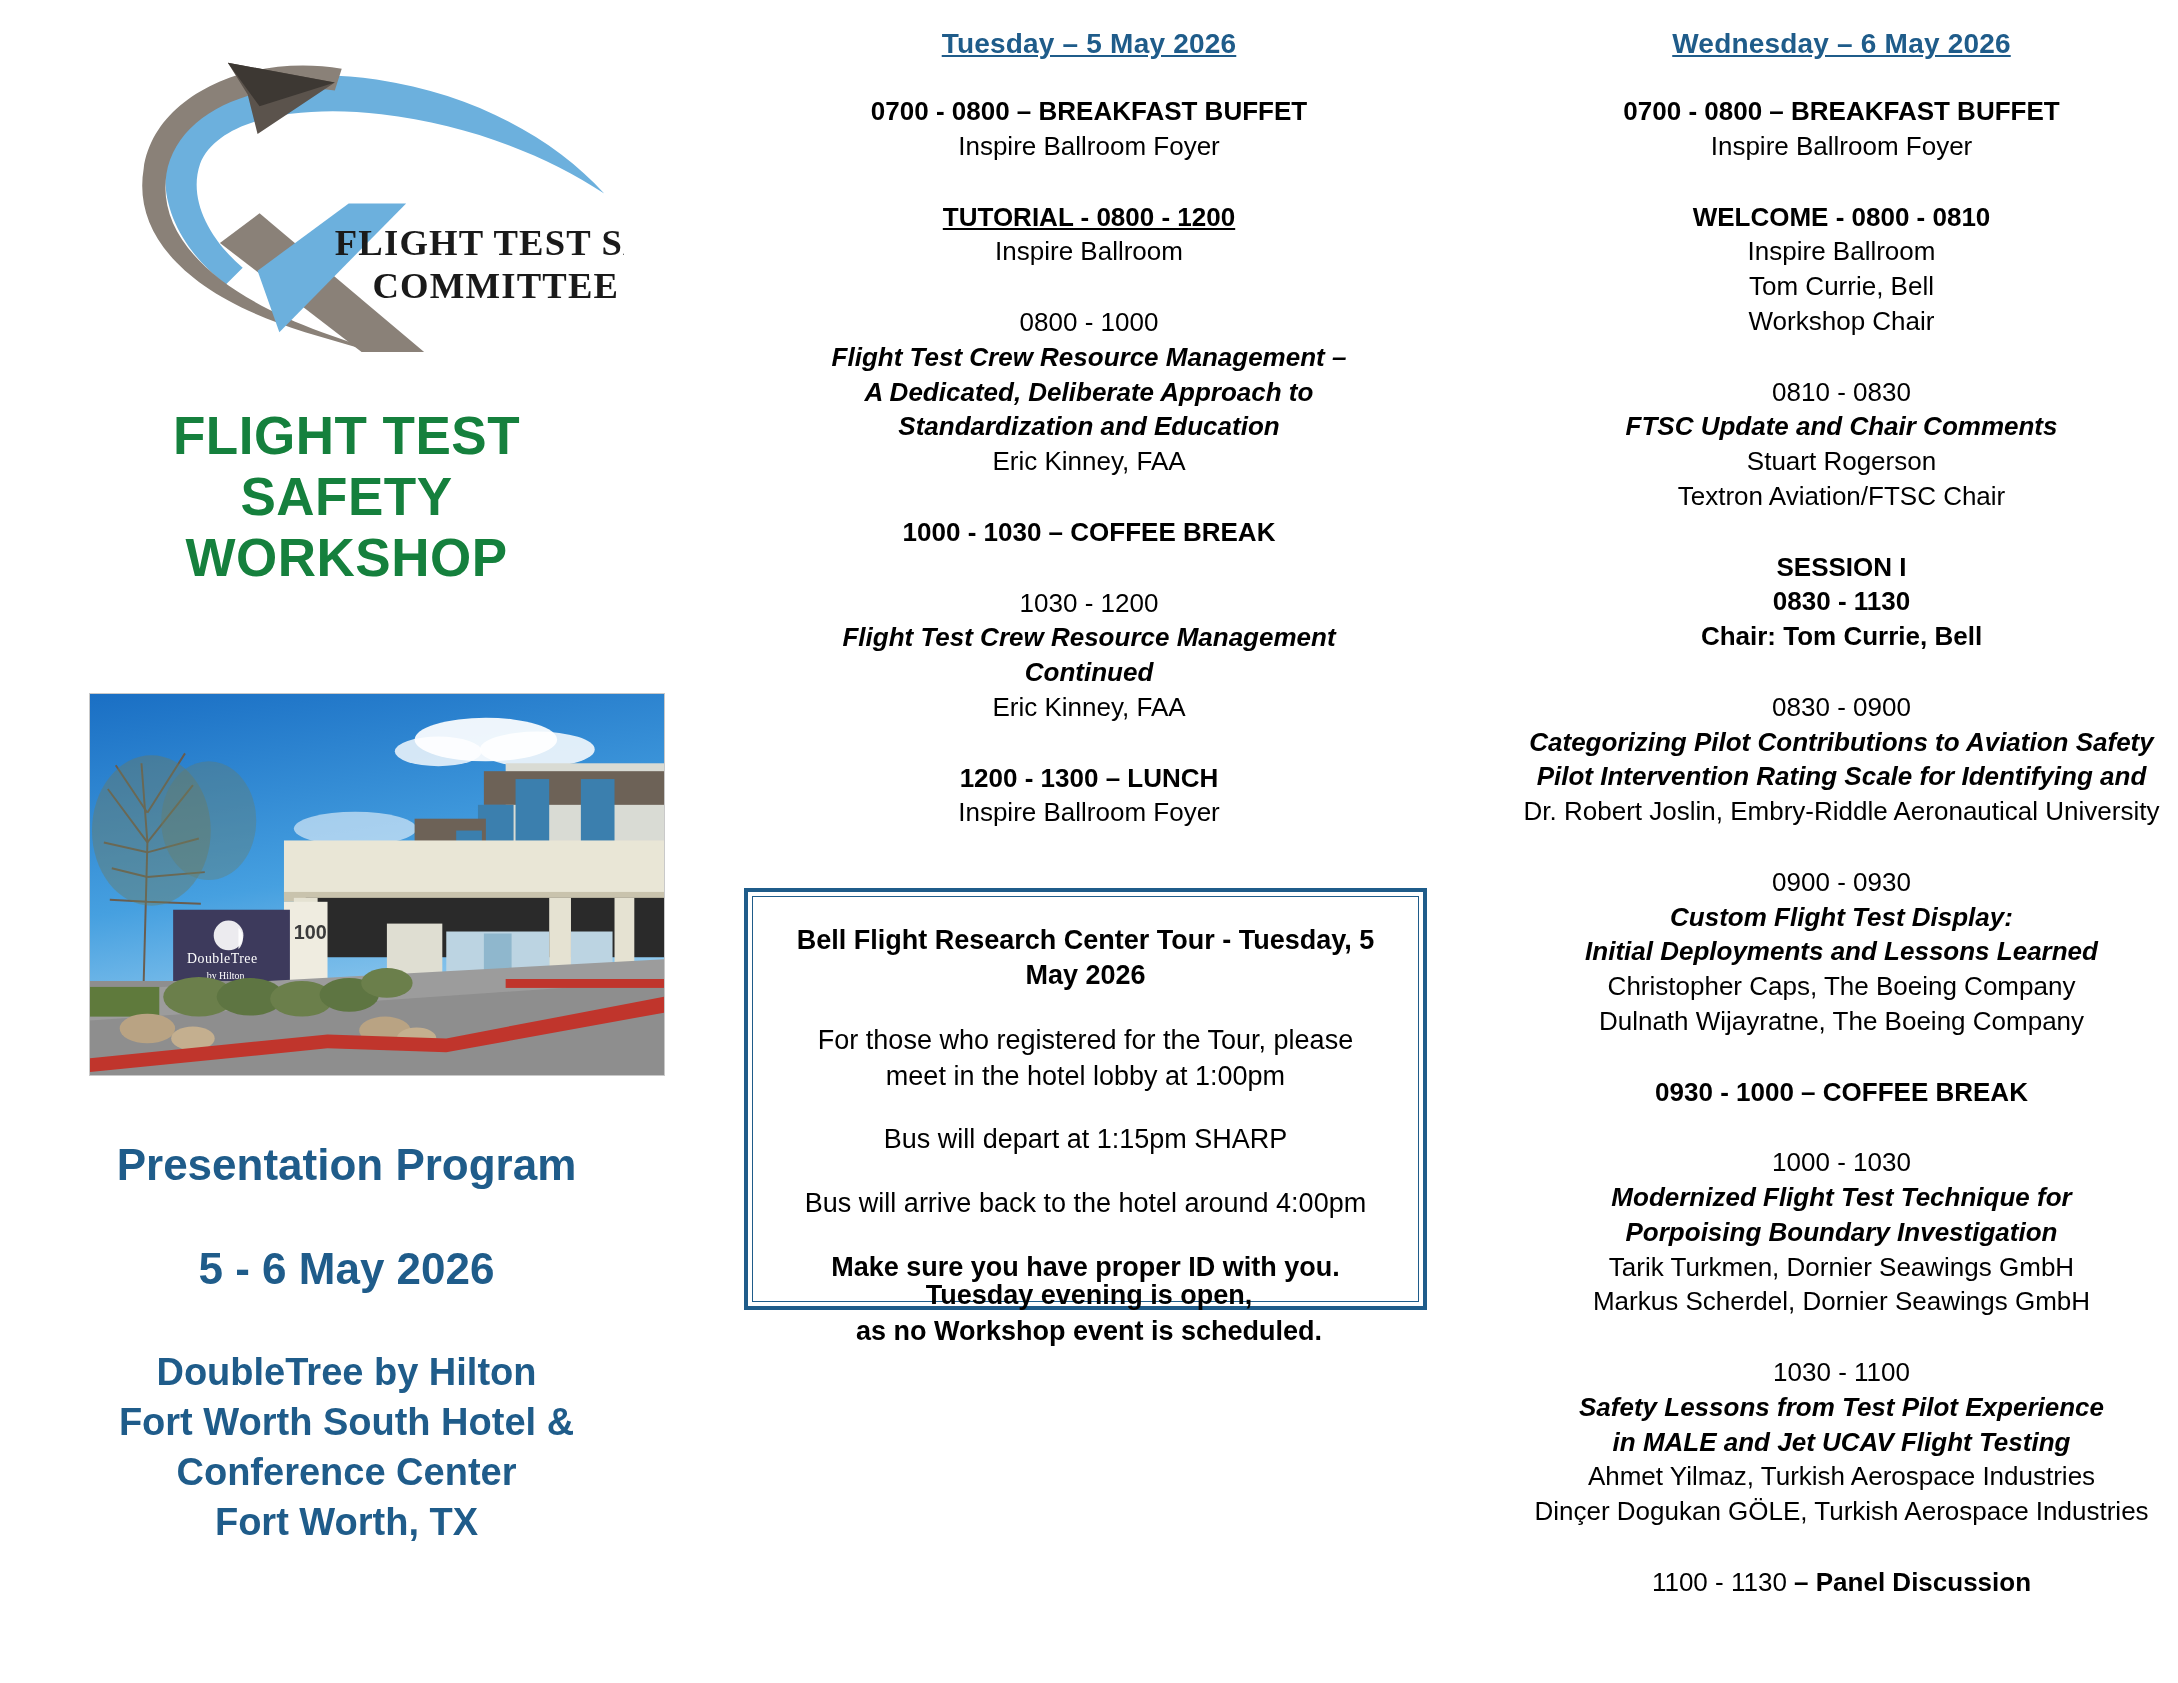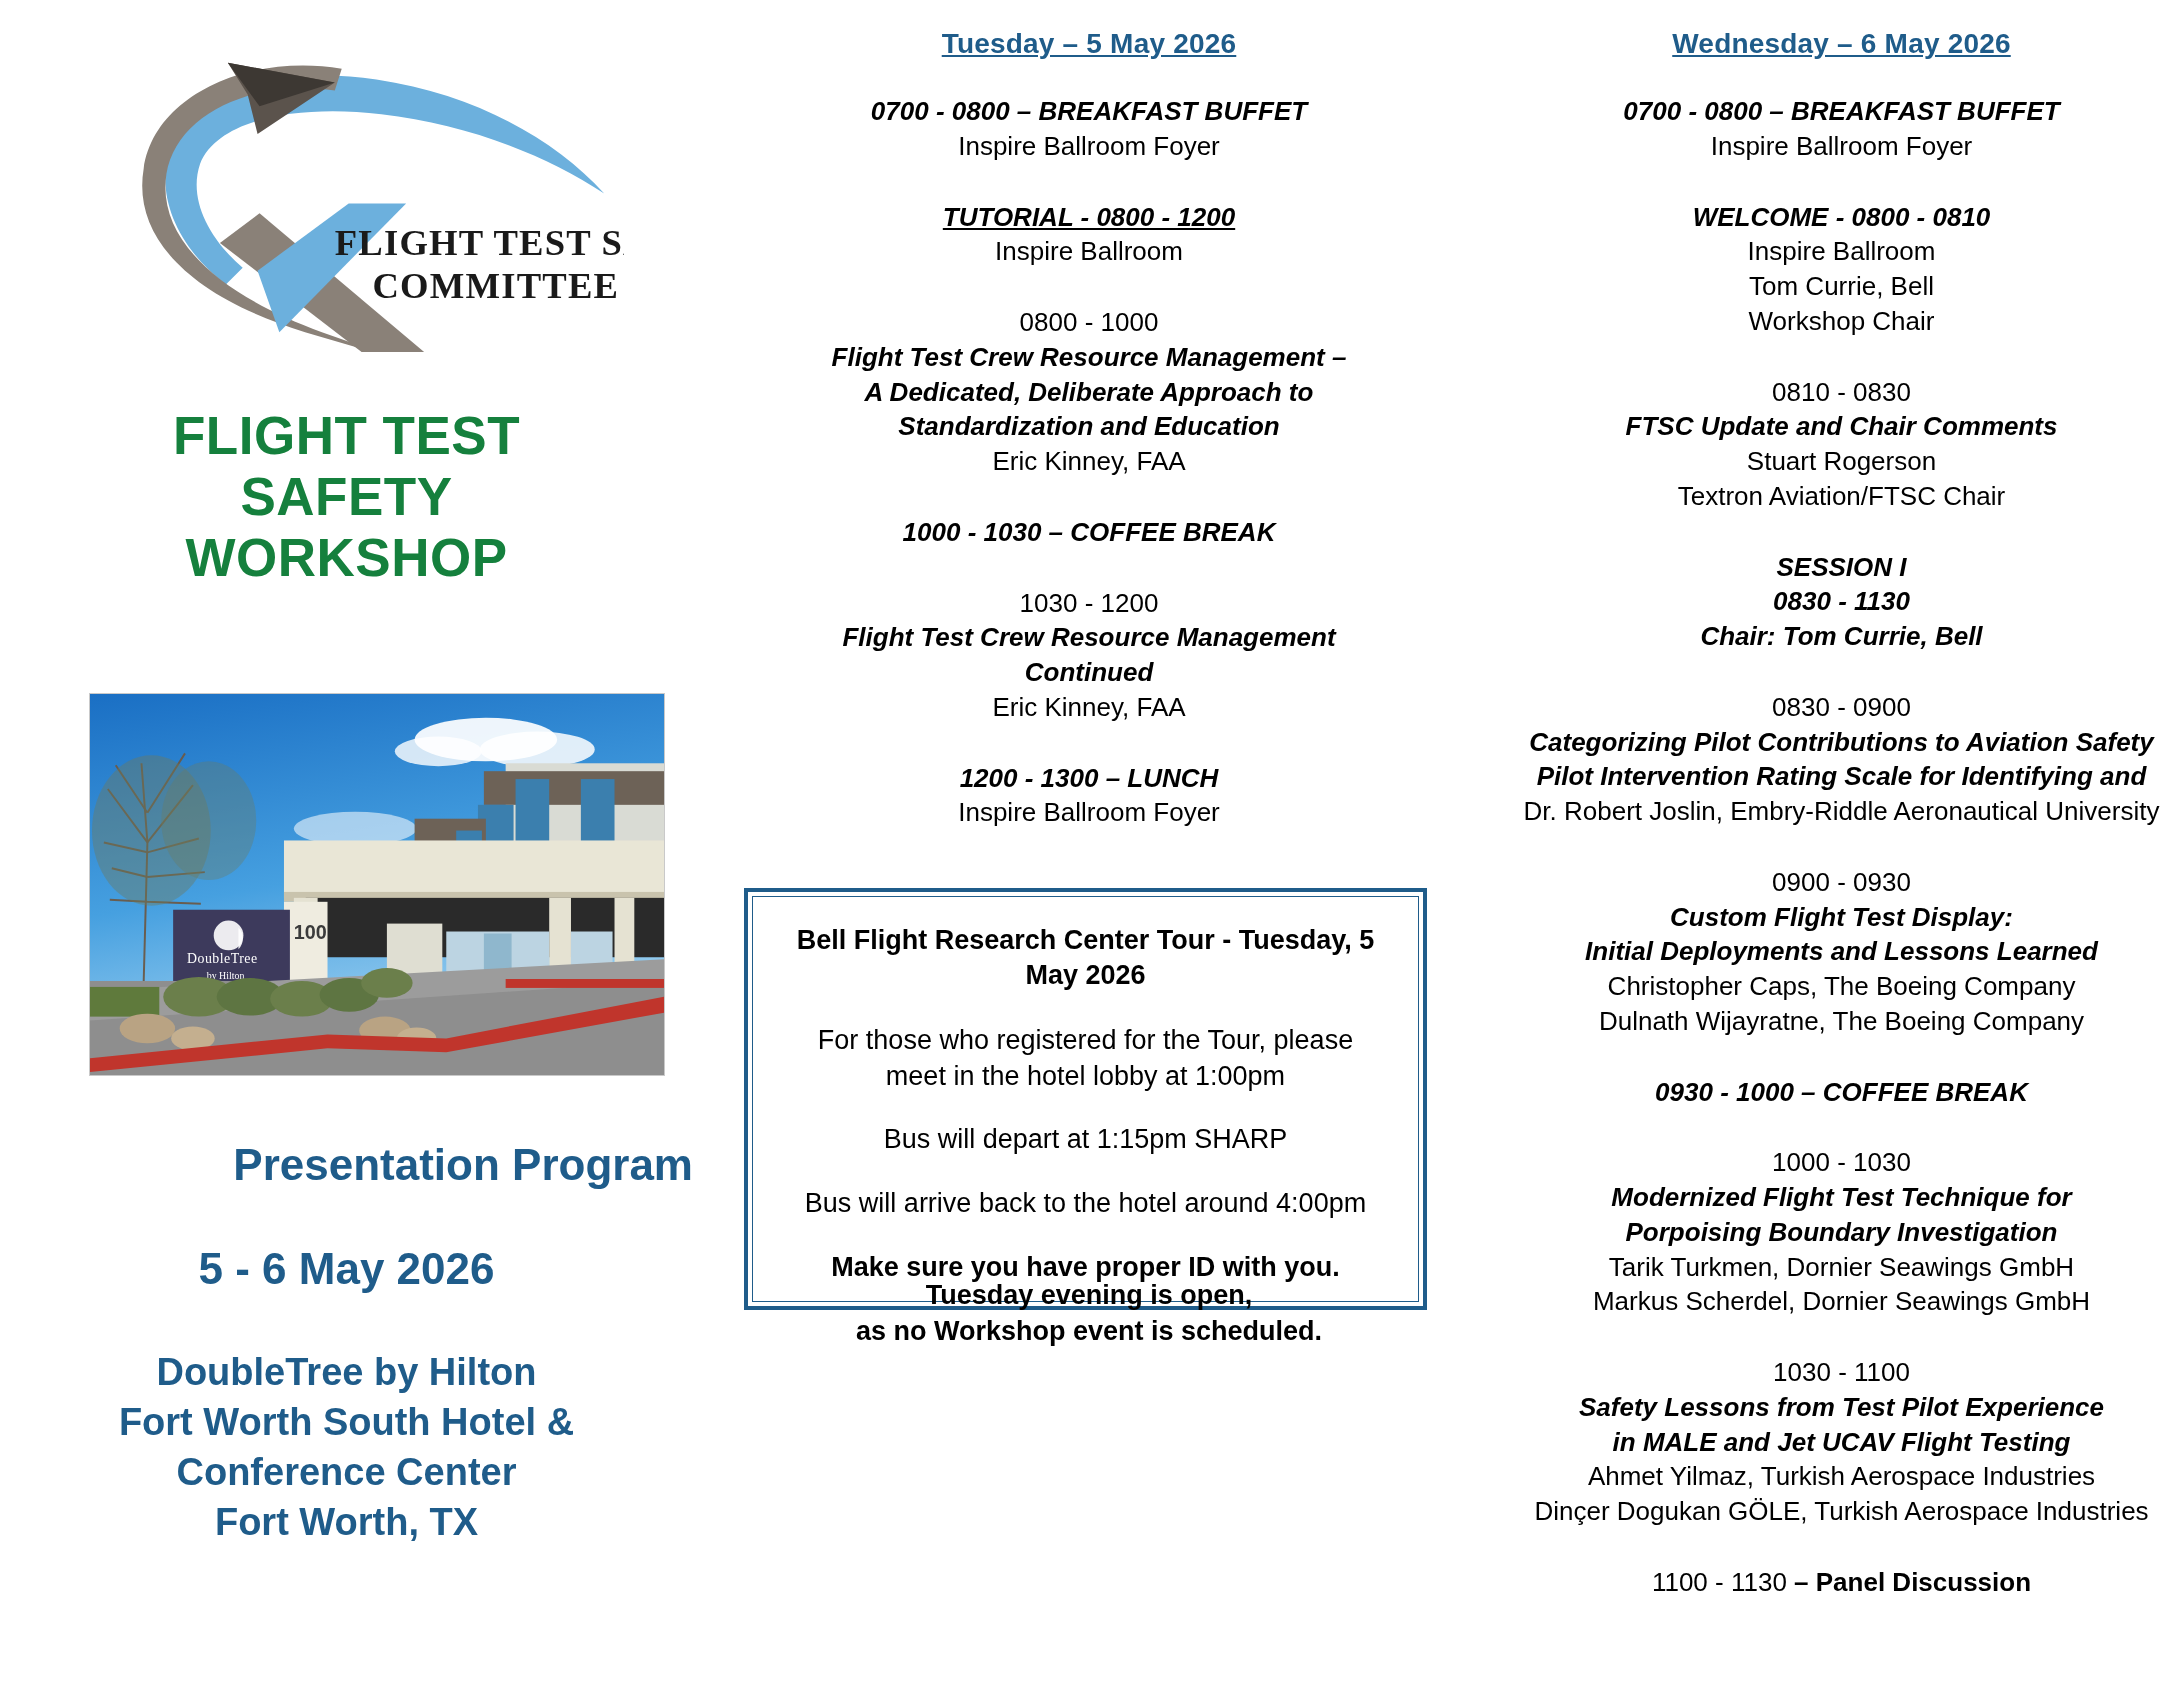--- a/index.html
+++ b/index.html
@@ -37,21 +37,21 @@
     border:1px solid #c9c9c9;
     background:#fef9c3;
     overflow:hidden;
   }
   .hp-svg{display:block;width:100%;height:100%;}
 
   .loc-block{
     position:absolute;left:0;top:1139px;width:693px;
     text-align:center;color:#1f5c8a;font-weight:bold;
   }
-  .loc-prog{font-size:44px;line-height:1.2;text-align:right;}
+  .loc-prog{font-size:44px;line-height:1.2;}
   .loc-dates{font-size:44px;line-height:1.2;margin-top:51px;}
   .loc-venue{font-size:38px;line-height:1.32;margin-top:51px;}
 
   
   .col{
     position:absolute;top:0;
     text-align:center;
     font-size:26px;
     line-height:1.0;
     color:#000;
@@ -61,21 +61,21 @@
 
   .day-head{
     color:#1f5c8a;font-weight:bold;font-size:28px;
     text-decoration:underline;
     margin-top:30px;margin-bottom:0;
     letter-spacing:0.2px;
   }
 
   .blk{margin-top:36px;}
   .ln{display:block;margin:0;padding:1px 0;font-size:26px;line-height:1.26;}
-  .ln.b{font-weight:bold;font-style:italic;}
+  .ln.b{font-weight:bold;}
   .ln.u{text-decoration:underline;}
   .ln.i{font-style:italic;font-weight:bold;}
 
   
   .tour-box{
     position:absolute;left:744px;top:888px;width:683px;
     border:4px solid #1f5c8a;
     padding:4px;
     background:#ffffff;
     box-sizing:border-box;

